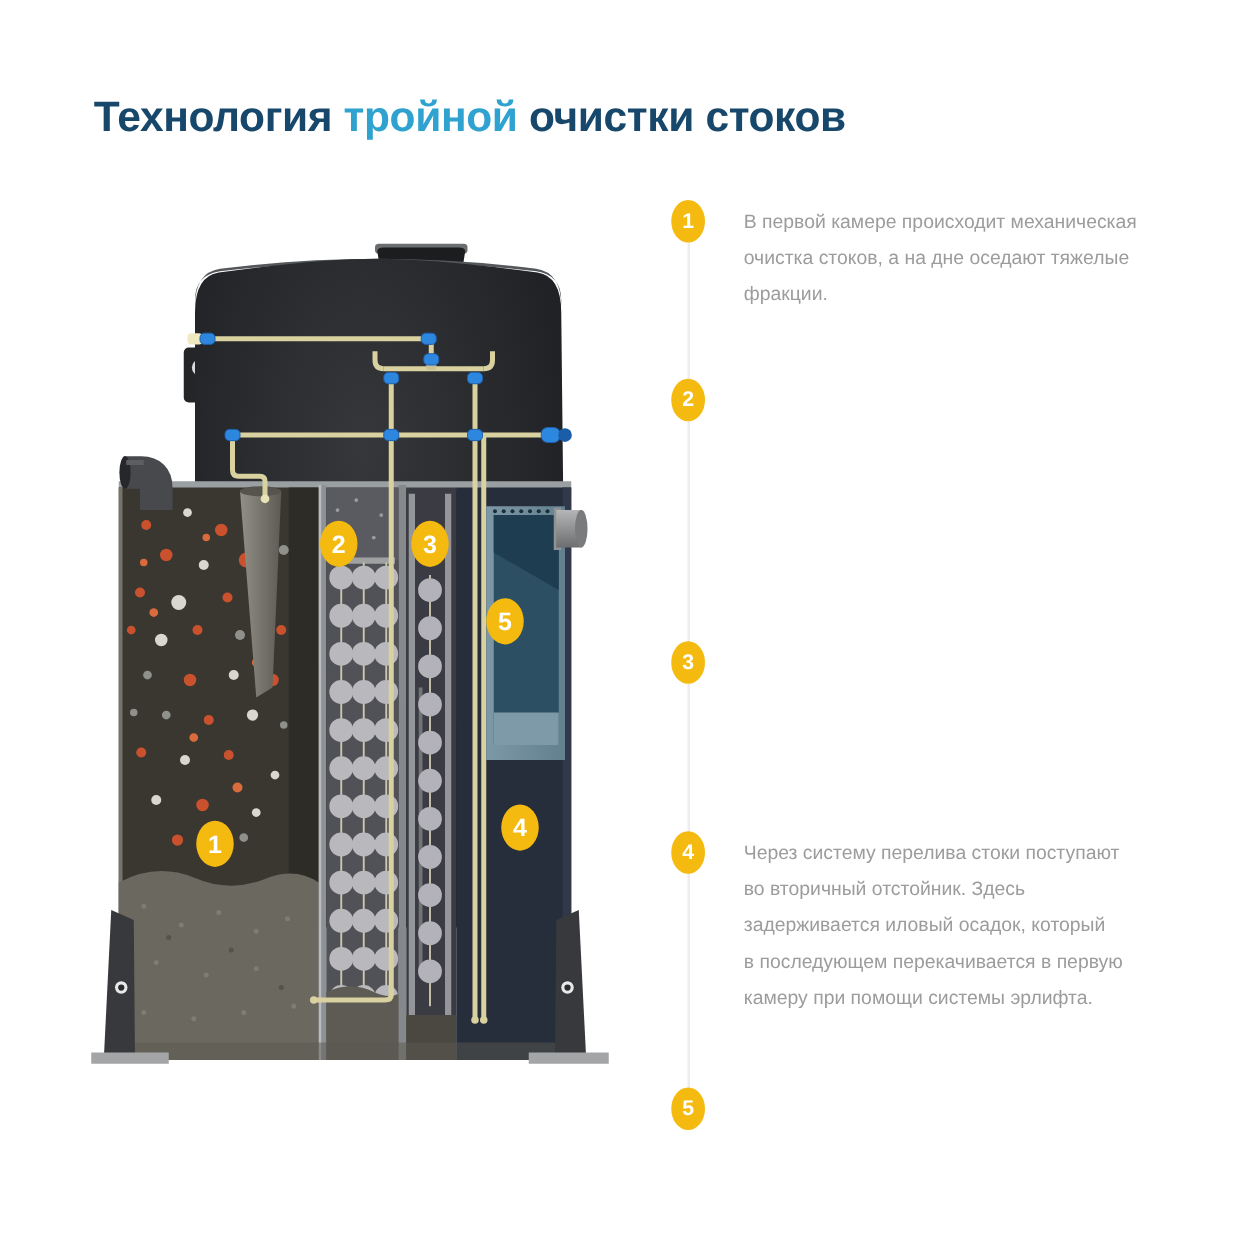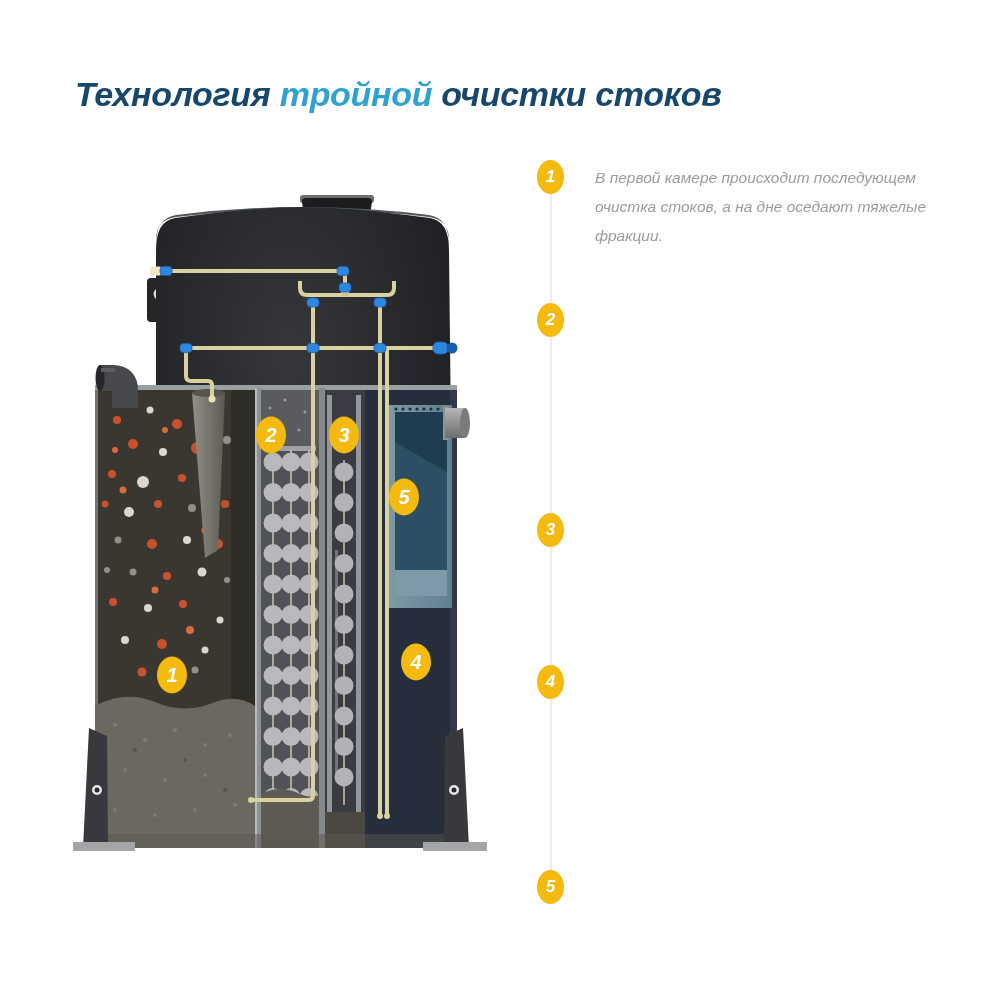--- a/index.html
+++ b/index.html
@@ -1,17 +1,17 @@
 <!DOCTYPE html>
 <html><head>
 <meta charset="utf-8">
 <style>
   html,body{margin:0;padding:0;background:#fff;}
   .canvas{position:relative;width:1000px;height:968px;background:#ffffff;
-          font-family:"Liberation Sans","DejaVu Sans",sans-serif;overflow:hidden;font-style:italic;}
+          font-family:"Liberation Sans","DejaVu Sans",sans-serif;overflow:hidden;}
   .title{position:absolute;left:75px;top:52px;font-size:34px;font-weight:bold;
          color:#17486B;letter-spacing:-0.3px;white-space:nowrap;}
   .title .accent{color:#2FA2D0;}
   .illustration{position:absolute;left:55px;top:150px;width:475px;height:750px;}
   .steps{position:absolute;left:0;top:0;width:1000px;height:1000px;}
   .connector{position:absolute;left:550px;top:192px;width:2px;height:690px;background:#EDEDED;}
   .step{position:absolute;left:537px;display:flex;gap:31px;align-items:flex-start;}
   .badge{flex:none;width:27px;height:34px;border-radius:50%;background:#F5BA0F;color:#fff;
          font-weight:bold;font-size:17px;display:flex;align-items:center;justify-content:center;
          margin-top:-3px;position:relative;z-index:1;}
@@ -296,35 +296,40 @@
       </g>
     </g>
   </svg>
   </div>
 
   <div class="steps">
     <div class="connector"></div>
 
     <div class="step" style="top:163px">
       <div class="badge">1</div>
-      <p>В первой камере происходит последующем
+      <p>В первой камере происходит механическая
 очистка стоков, а на дне оседают тяжелые
 фракции.</p>
     </div>
 
     <div class="step" style="top:306px">
       <div class="badge">2</div>
     </div>
 
     <div class="step" style="top:516px">
       <div class="badge">3</div>
     </div>
 
     <div class="step" style="top:668px">
       <div class="badge">4</div>
+      <p>Через систему перелива стоки поступают
+во вторичный отстойник. Здесь
+задерживается иловый осадок, который
+в последующем перекачивается в первую
+камеру при помощи системы эрлифта.</p>
     </div>
 
     <div class="step" style="top:873px">
       <div class="badge">5</div>
     </div>
   </div>
 
 </div>
 
 </body></html>

